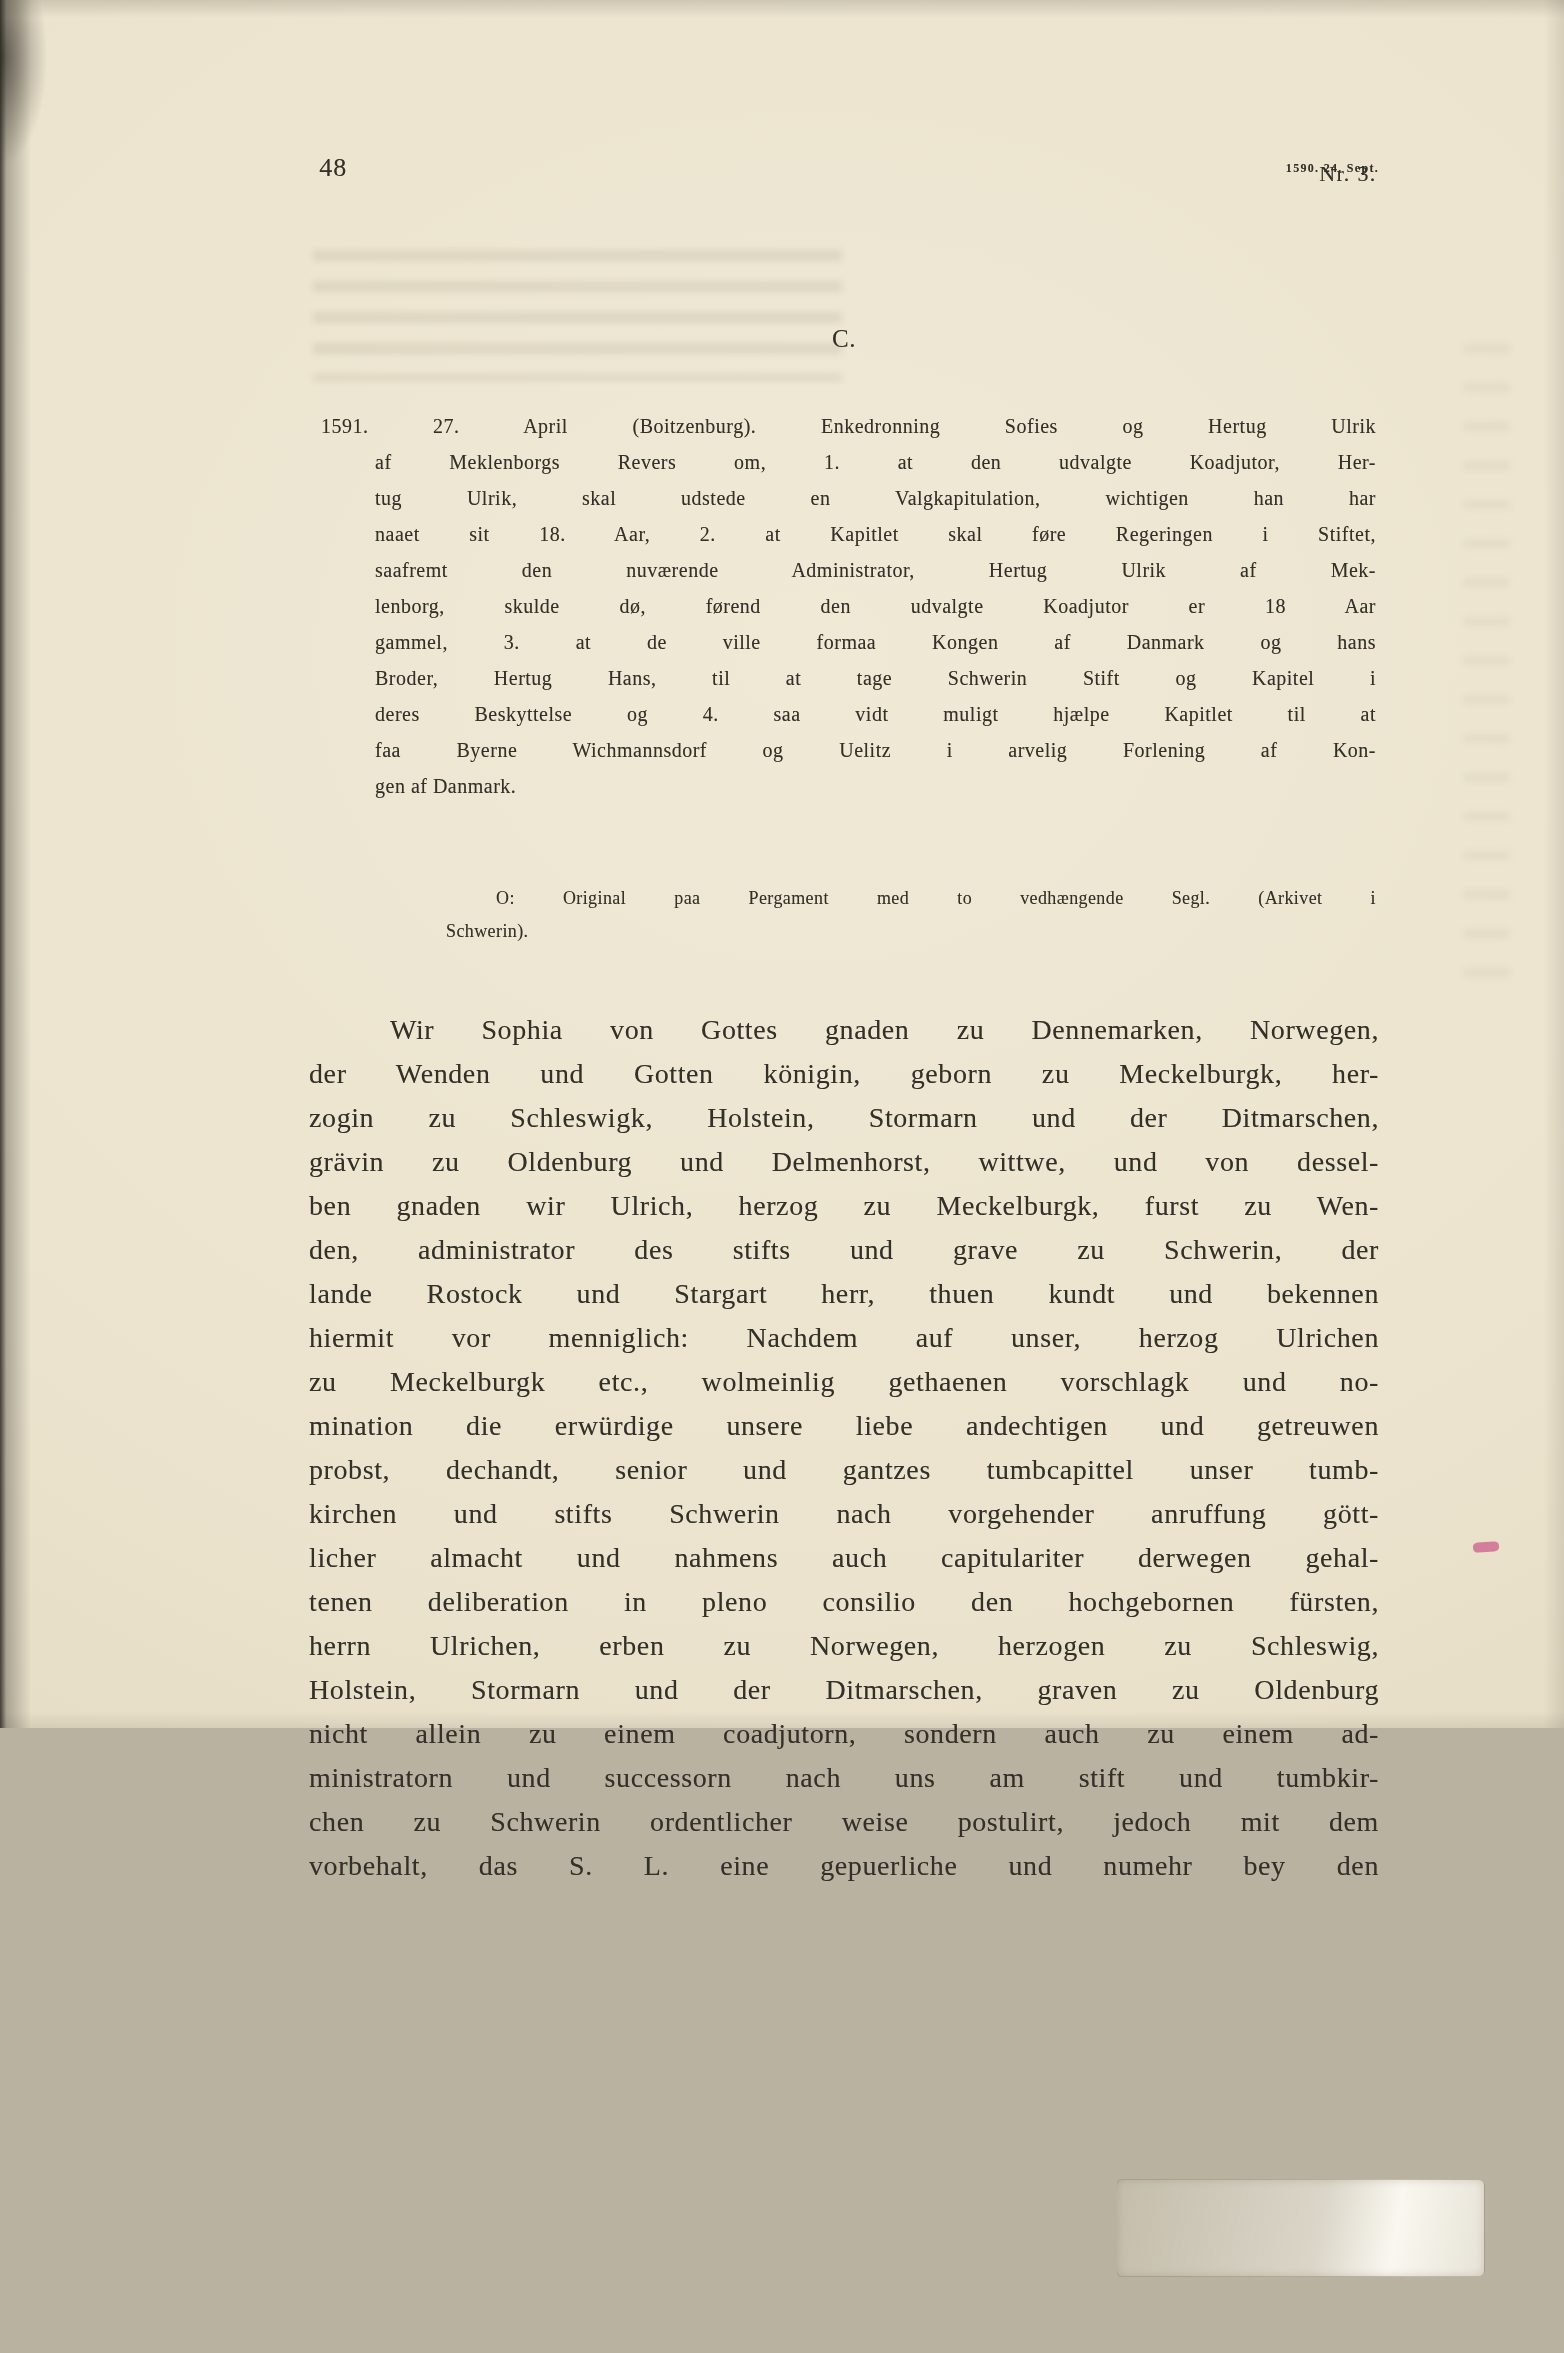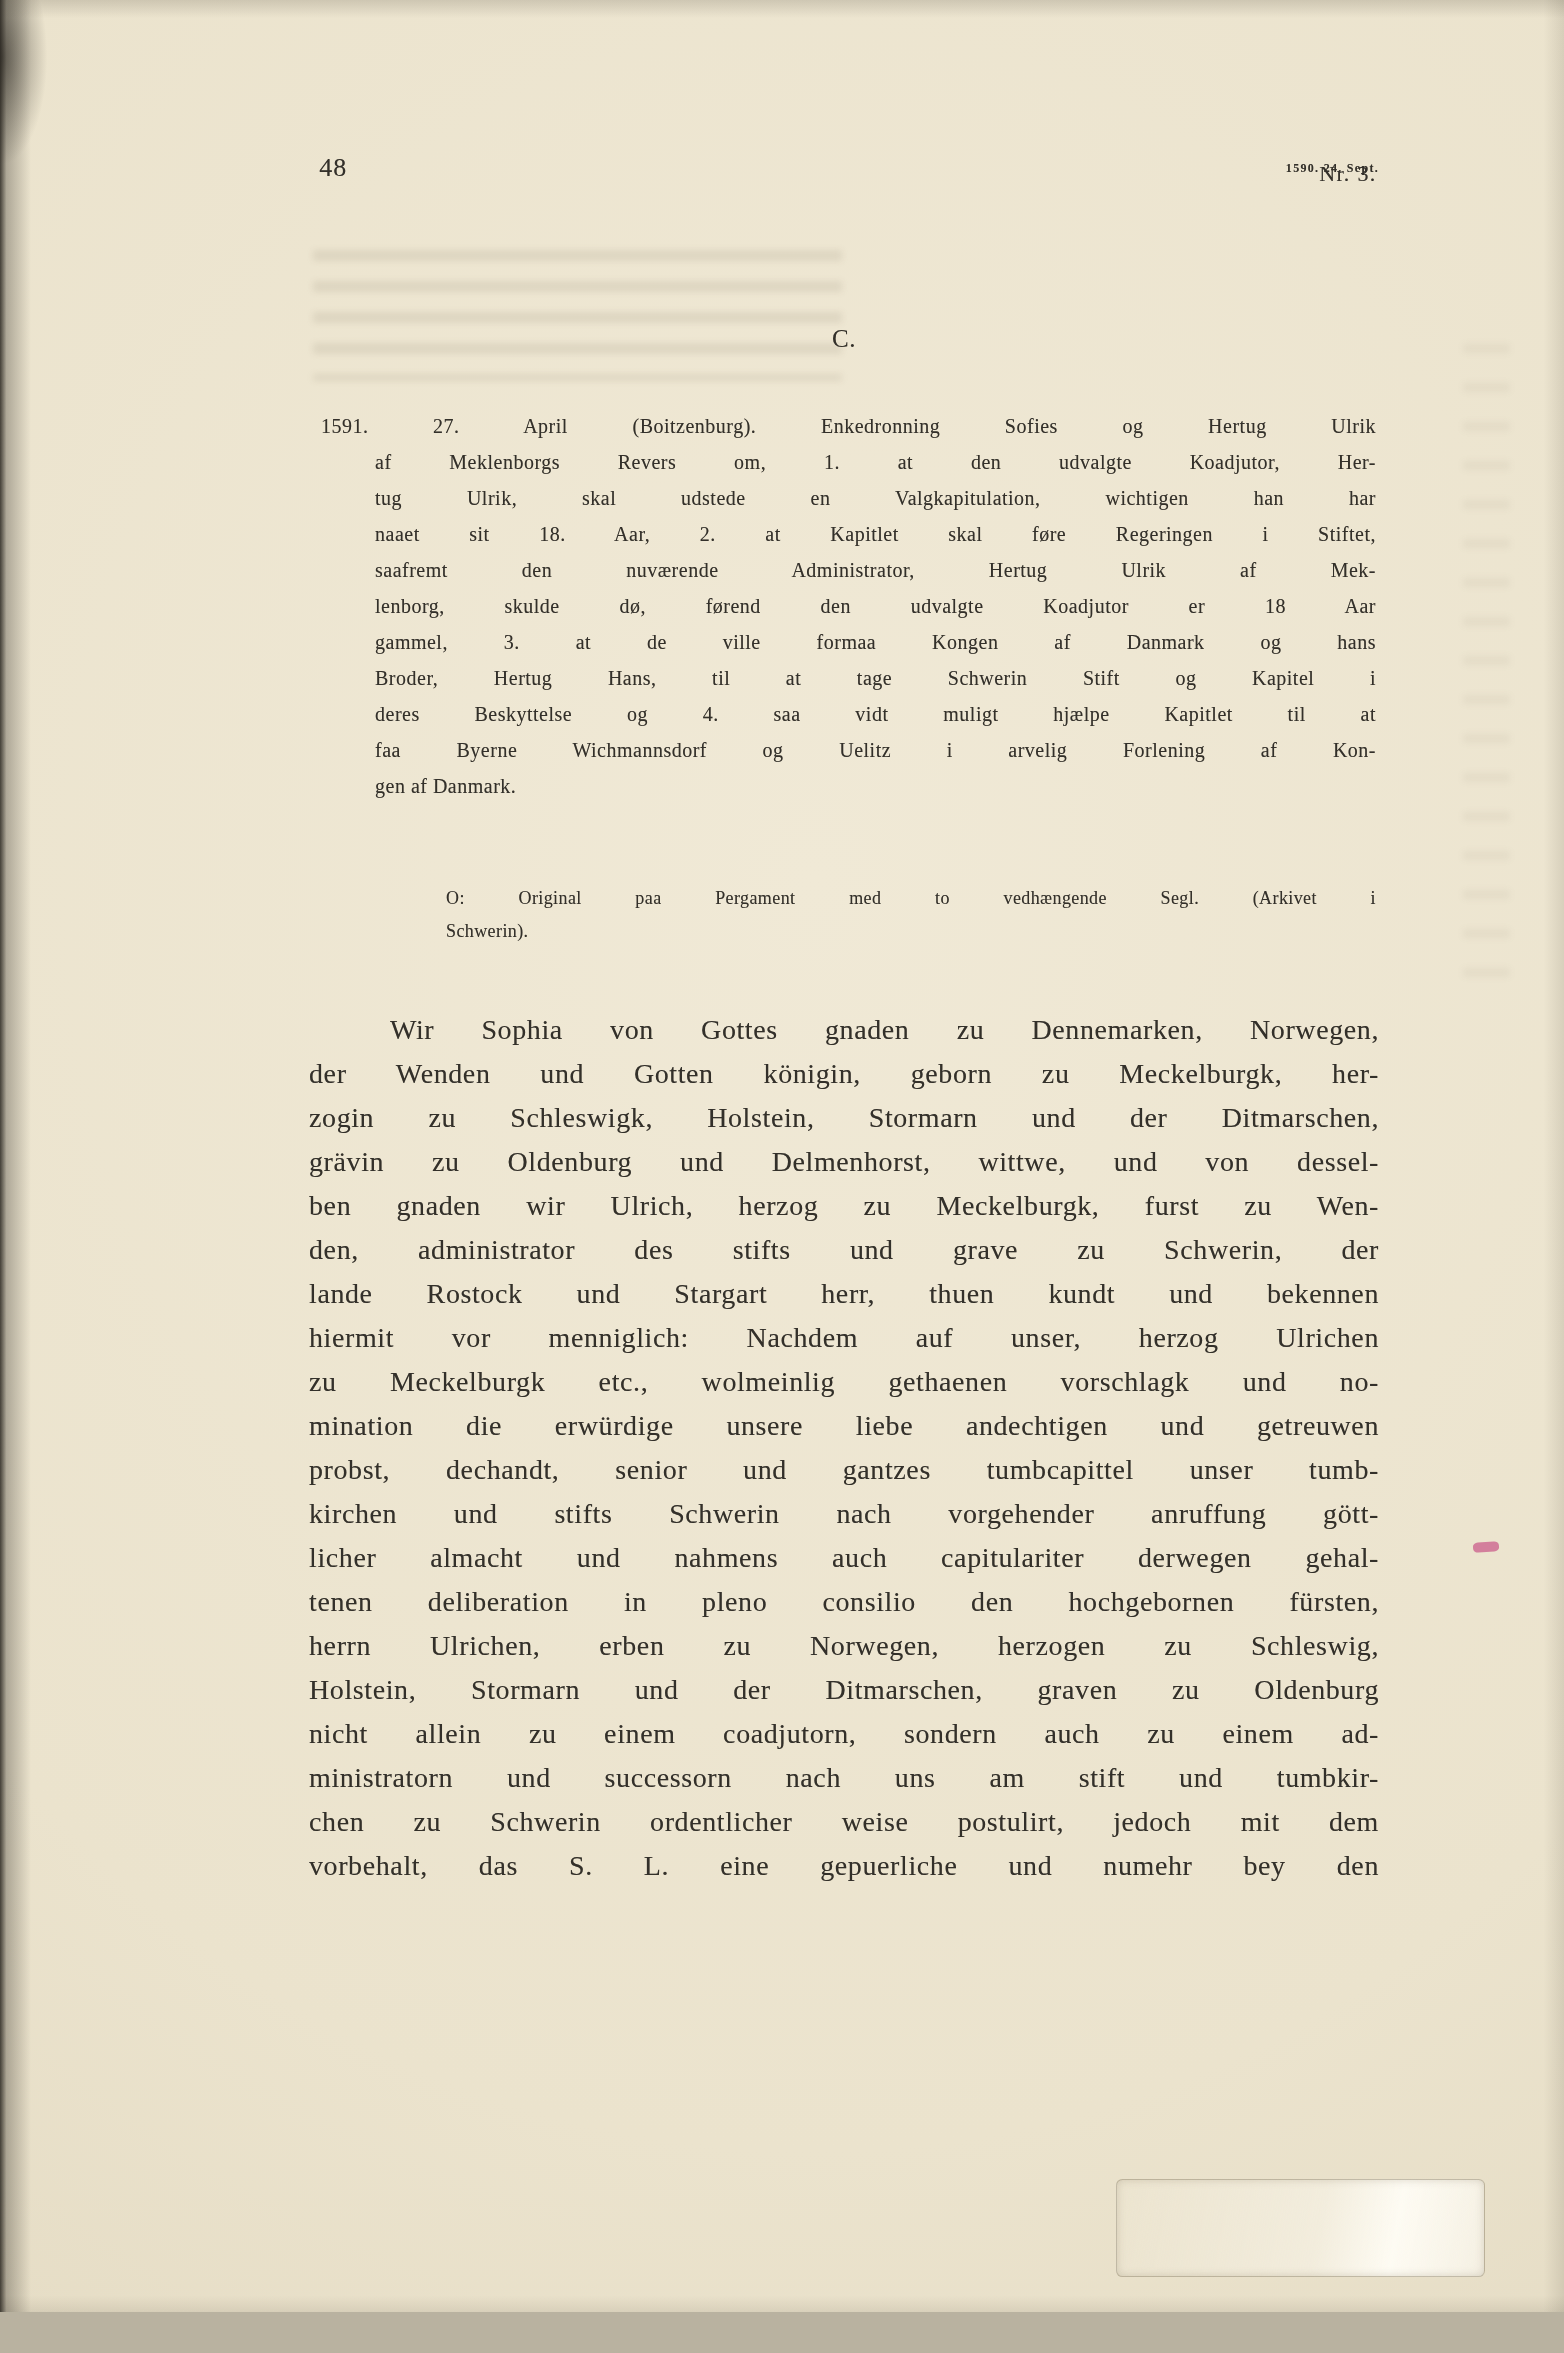--- a/index.html
+++ b/index.html
@@ -5,21 +5,21 @@
   html, body {
     margin: 0; padding: 0;
     overflow: hidden;
   }
   body {
     width: 1564px; height: 2354px;
     background: #b9b2a0;
   }
   .page {
     position: relative;
-    width: 1564px; height: 2312px;
+    width: 1564px; height: 1728px;
     background: radial-gradient(ellipse 130% 100% at 52% 38%, #f0e9d6 0%, #ebe3cd 55%, #dfd5bc 100%);
     font-family: "Liberation Serif", "DejaVu Serif", serif;
     color: #33302a;
     text-shadow: 0 0 0.6px rgba(51,46,39,0.35);
   }
 
   
   .edge-shadow {
     position: absolute; inset: 0; pointer-events: none;
     background:
@@ -77,21 +77,21 @@
   .summary {
     position: absolute; left: 375px; top: 408px; width: 1001px;
     font-size: 20px; line-height: 36px; letter-spacing: 0.5px;
   }
   .summary .line:first-child { margin-left: -54px; }
 
   .note {
     position: absolute; left: 446px; top: 882px; width: 930px;
     font-size: 18px; line-height: 33px; letter-spacing: 0.4px;
   }
-  .note .line:first-child { }
+  .note .line:first-child { margin-left: 50px; }
 
   .body-text {
     position: absolute; left: 309px; top: 1008px; width: 1070px;
     font-size: 28px; line-height: 44px; letter-spacing: 0.6px;
   }
   .body-text .line:first-child { text-indent: 81px; }
 </style>
 </head>
 <body>
 

